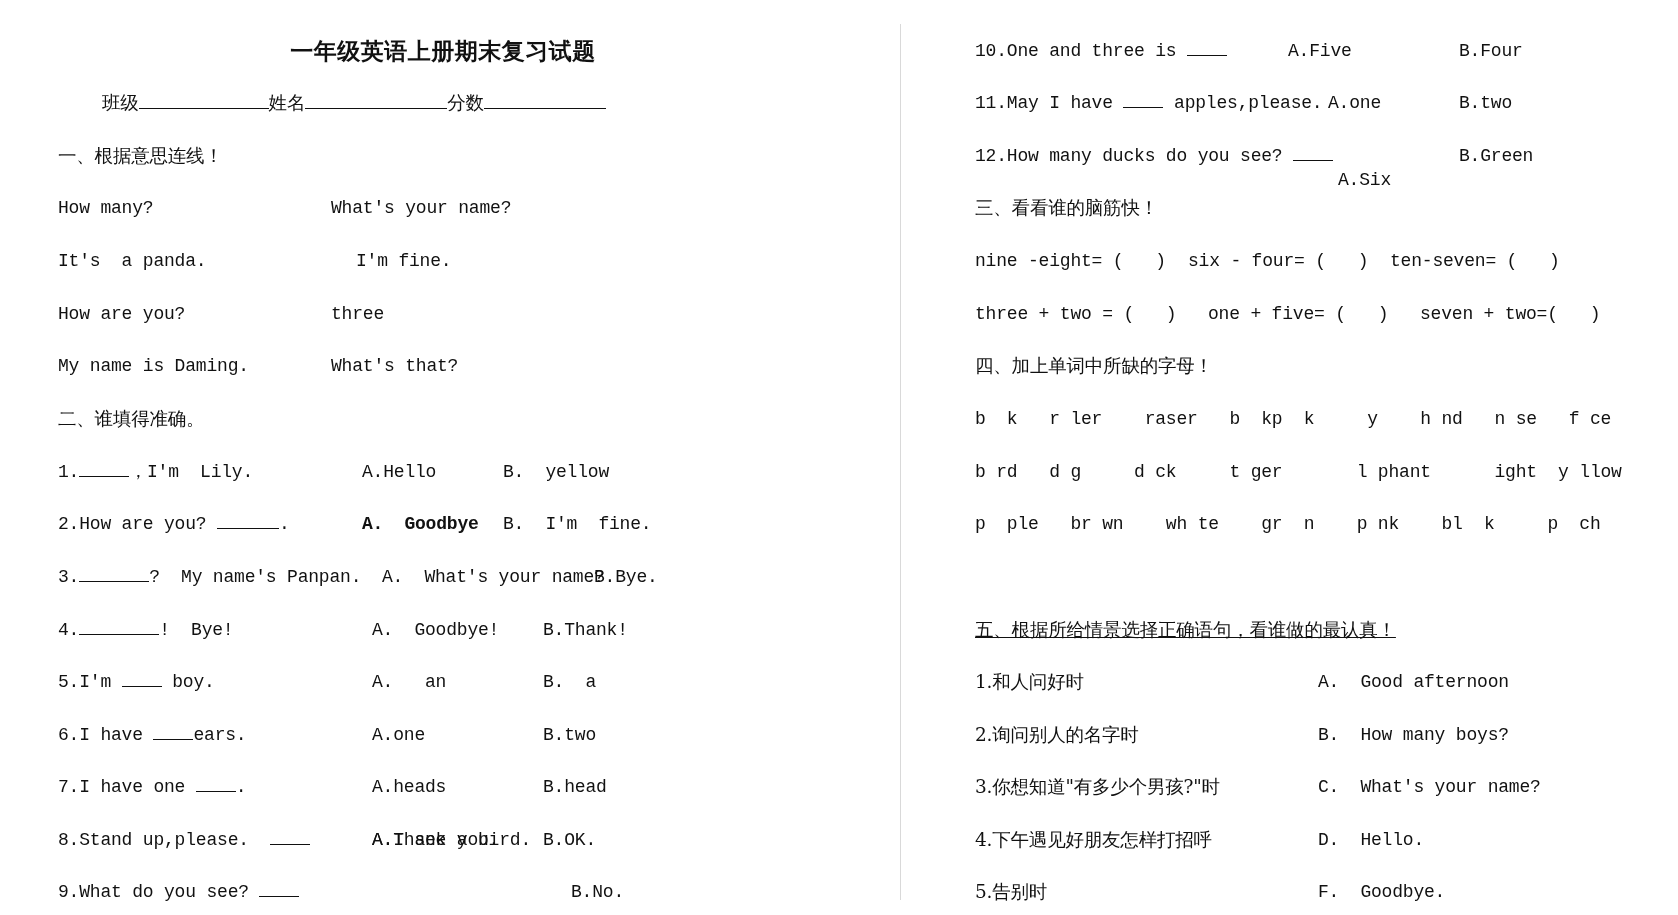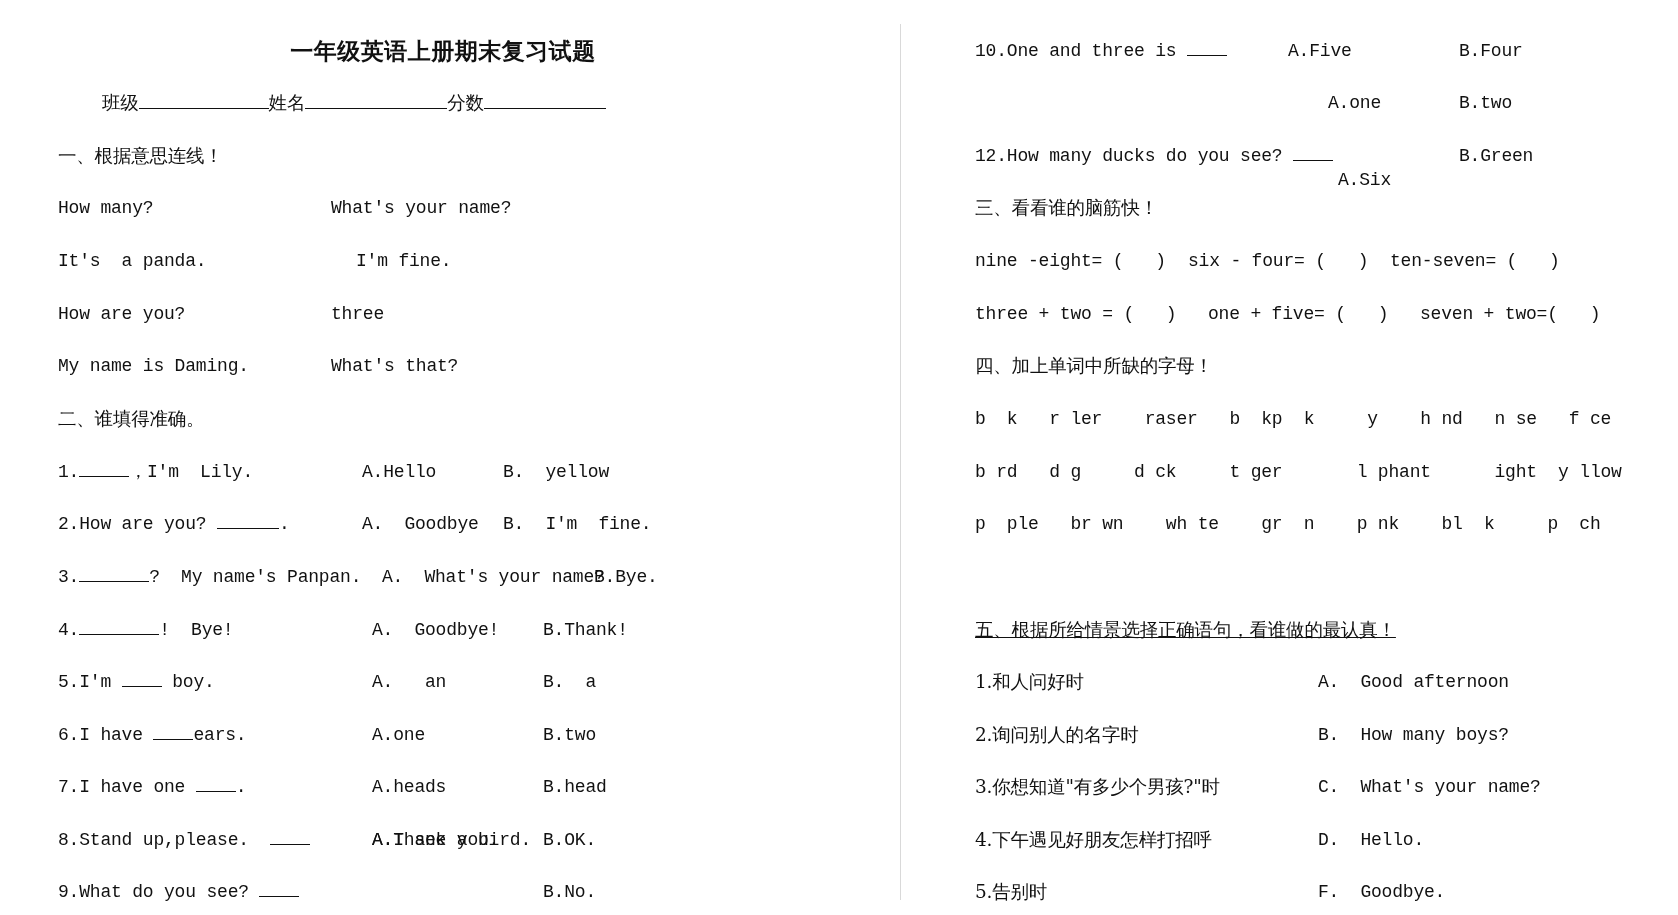--- a/index.html
+++ b/index.html
@@ -48,21 +48,21 @@
   <div class="t" style="left:58px; top:366px;">My name is Daming.</div>
   <div class="t" style="left:331px; top:366px;">What's that?</div>
 
   <div class="t cjk" style="left:58px; top:419px;">二、谁填得准确。</div>
 
   <div class="t" style="left:58px; top:472px;"><span>1.</span><span class="blank" style="width:50px;"></span><span>，I'm  Lily.</span></div>
   <div class="t" style="left:362px; top:472px;">A.Hello</div>
   <div class="t" style="left:503px; top:472px;">B.  yellow</div>
 
   <div class="t" style="left:58px; top:524px;"><span>2.How are you? </span><span class="blank" style="width:62px;"></span><span>.</span></div>
-  <div class="t" style="left:362px; top:524px;">A.  Goodbye</div>
+  <div class="t" style="left:362px; top:524px;font-weight:bold;">A.  Goodbye</div>
   <div class="t" style="left:503px; top:524px;">B.  I'm  fine.</div>
 
   <div class="t" style="left:58px; top:577px;"><span>3.</span><span class="blank" style="width:70px;"></span><span>?  My name's Panpan.</span></div>
   <div class="t" style="left:382px; top:577px;">A.  What's your name?</div>
   <div class="t" style="left:594px; top:577px;">B.Bye.</div>
 
   <div class="t" style="left:58px; top:630px;"><span>4.</span><span class="blank" style="width:80px;"></span><span>!  Bye!</span></div>
   <div class="t" style="left:372px; top:630px;">A.  Goodbye!</div>
   <div class="t" style="left:543px; top:630px;">B.Thank!</div>
 
@@ -77,28 +77,29 @@
   <div class="t" style="left:58px; top:787px;"><span>7.I have one </span><span class="blank" style="width:40px;"></span><span>.</span></div>
   <div class="t" style="left:372px; top:787px;">A.heads</div>
   <div class="t" style="left:543px; top:787px;">B.head</div>
 
   <div class="t" style="left:58px; top:840px;"><span>8.Stand up,please.  </span><span class="blank" style="width:40px;"></span><span></span></div>
   <div class="t" style="left:372px; top:840px;">A.Thank you.</div>
   <div class="t" style="left:543px; top:840px;">B.OK.</div>
 
   <div class="t" style="left:58px; top:892px;"><span>9.What do you see? </span><span class="blank" style="width:40px;"></span><span></span></div>
   <div class="t" style="left:372px; top:840px;">A.I see a bird.</div>
-  <div class="t" style="left:543px; top:892px;text-align:center;">B.No.</div>
+  <div class="t" style="left:571px; top:892px;text-align:center;">B.No.</div>
 
   <div class="divider"></div>
 
   <div class="t" style="left:975px; top:51px;"><span>10.One and three is </span><span class="blank" style="width:40px;"></span><span></span></div>
   <div class="t" style="left:1288px; top:51px;">A.Five</div>
   <div class="t" style="left:1459px; top:51px;">B.Four</div>
 
+  <div class="t" style="left:975px; top:103px;"><span>11.May I have </span><span class="blank" style="width:40px;"></span><span> apples,please.</span></div>
   <div class="t" style="left:1328px; top:103px;">A.one</div>
   <div class="t" style="left:1459px; top:103px;">B.two</div>
 
   <div class="t" style="left:975px; top:156px;"><span>12.How many ducks do you see? </span><span class="blank" style="width:40px;"></span><span></span></div>
   <div class="t" style="left:1338px; top:156px;margin-top:24px;">A.Six</div>
   <div class="t" style="left:1459px; top:156px;">B.Green</div>
 
   <div class="t cjk" style="left:975px; top:208px;">三、看看谁的脑筋快！</div>
   <div class="t" style="left:975px; top:261px;">nine -eight= (   )</div>
   <div class="t" style="left:1188px; top:261px;">six - four= (   )</div>

